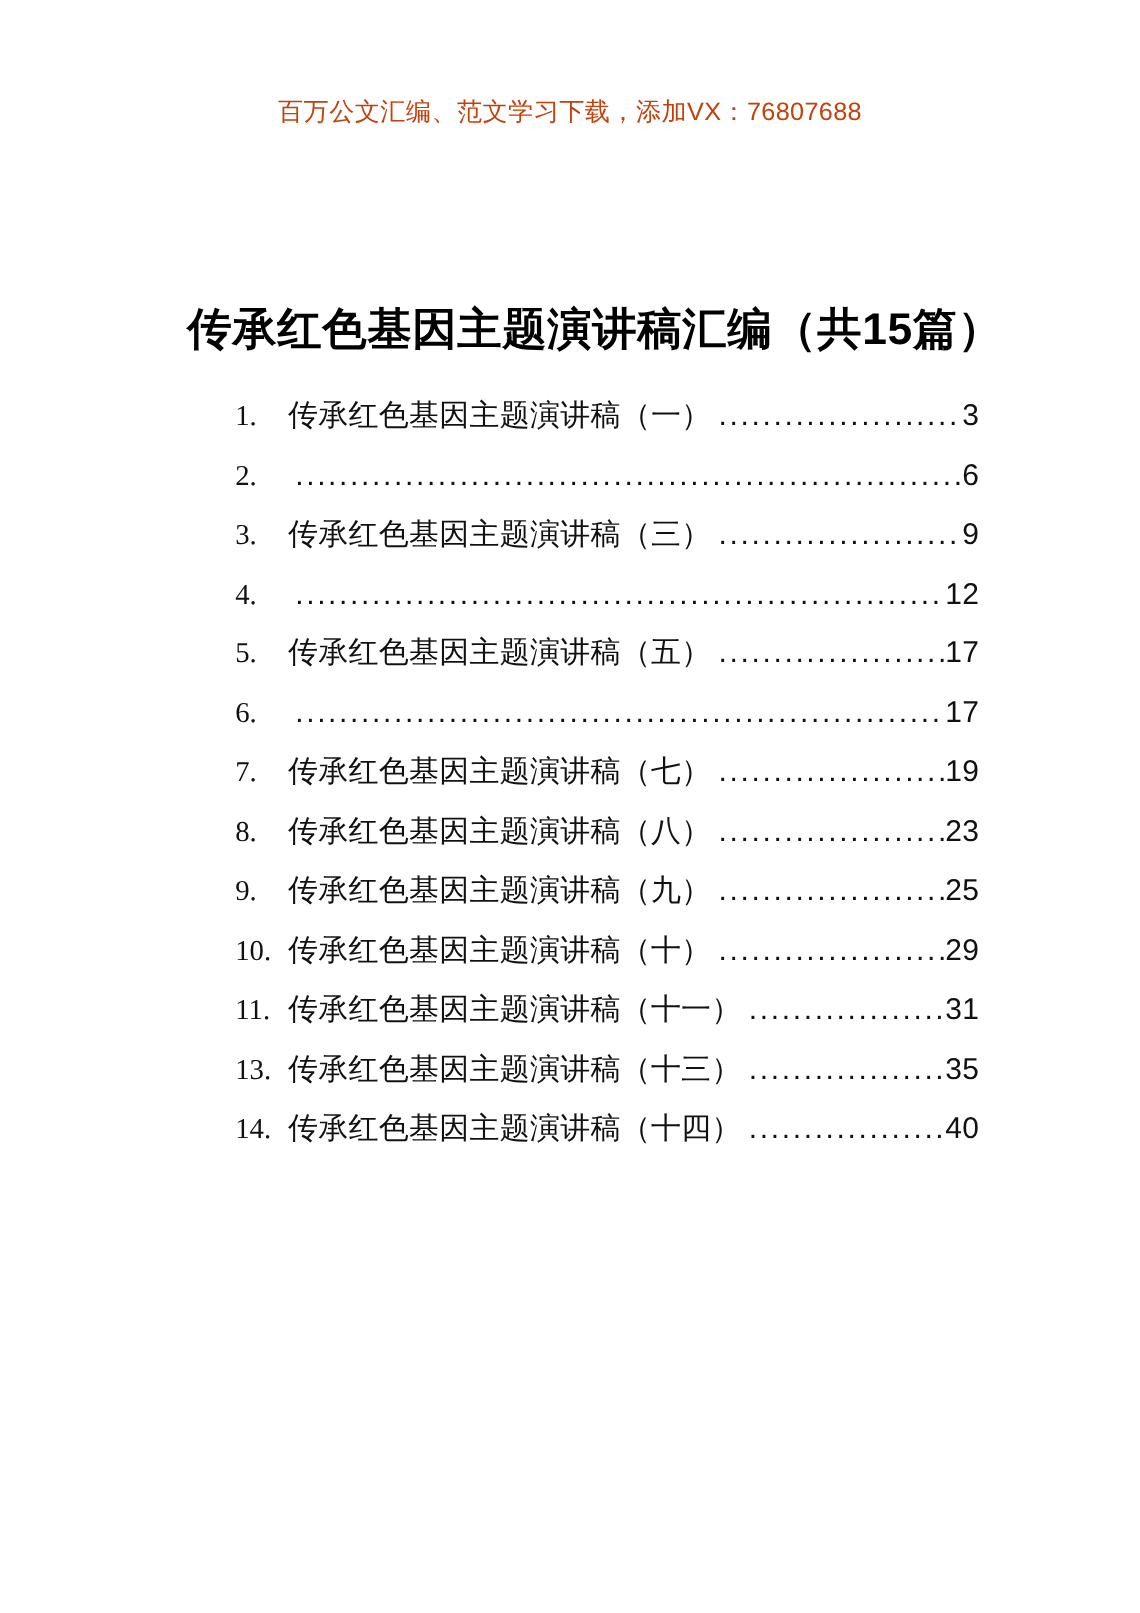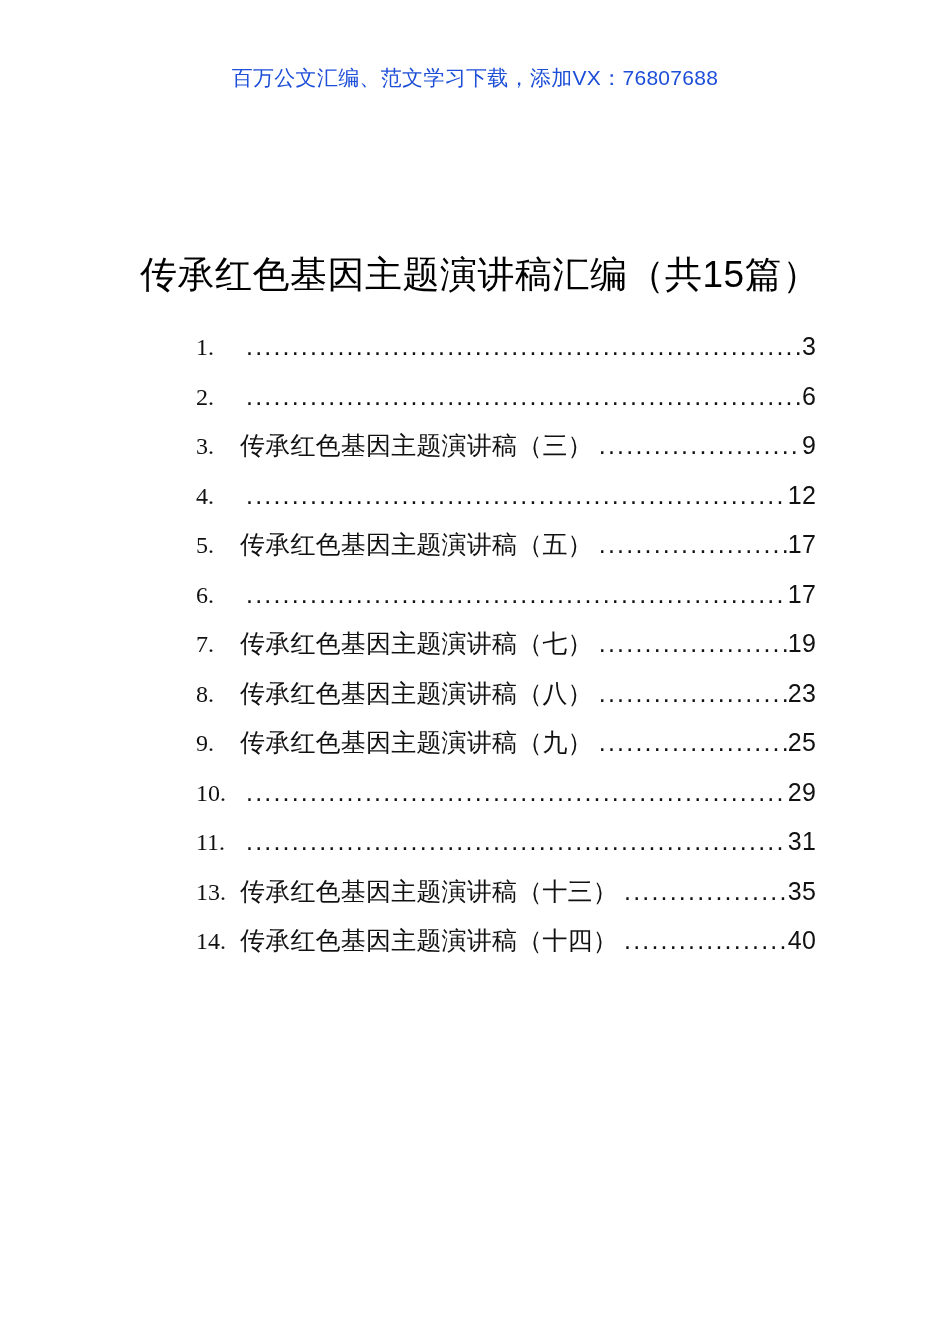--- a/index.html
+++ b/index.html
@@ -36,27 +36,27 @@
     font-size: 21px;
     line-height: 28px;
     letter-spacing: 0.3px;
     font-family: "Liberation Sans", "DejaVu Sans", sans-serif;
     white-space: nowrap;
   }
 
   
   .doc-title {
     position: absolute;
-    left: 140px;
+    left: 156px;
     top: 222px;
     width: 690px;
     color: #000000;
     font-size: 37px;
     line-height: 56px;
-    font-weight: 400;
+    font-weight: 700;
     letter-spacing: 0.5px;
     white-space: nowrap;
     font-family: "Liberation Sans", "DejaVu Sans", sans-serif;
   }
 
   
   .toc {
     position: absolute;
     left: 196px;
     top: 328px;
@@ -111,28 +111,29 @@
     text-align: right;
     font-size: 25px;
     letter-spacing: 0.2px;
   }
 </style>
 </head>
 <body>
 
 <div class="page">
 
-  <div class="promo-header" style="color: #1d4ed8;">百万公文汇编、范文学习下载，添加VX：76807688</div>
+  <div class="promo-header" style="color: #c2410c; margin-top: 16px;">百万公文汇编、范文学习下载，添加VX：76807688</div>
 
   <h1 class="doc-title">传承红色基因主题演讲稿汇编（共15篇）</h1>
 
   <div class="toc">
 
   <div class="toc-entry">
         <span class="toc-num">1.</span>
+        <span class="toc-label">传承红色基因主题演讲稿（一）</span>
         <span class="toc-leader"></span>
         <span class="toc-page">3</span>
       </div>
       <div class="toc-entry">
         <span class="toc-num">2.</span>
         <span class="toc-leader"></span>
         <span class="toc-page">6</span>
       </div>
       <div class="toc-entry">
         <span class="toc-num">3.</span>
@@ -169,25 +170,27 @@
         <span class="toc-page">23</span>
       </div>
       <div class="toc-entry">
         <span class="toc-num">9.</span>
         <span class="toc-label">传承红色基因主题演讲稿（九）</span>
         <span class="toc-leader"></span>
         <span class="toc-page">25</span>
       </div>
       <div class="toc-entry">
         <span class="toc-num">10.</span>
+        <span class="toc-label">传承红色基因主题演讲稿（十）</span>
         <span class="toc-leader"></span>
         <span class="toc-page">29</span>
       </div>
       <div class="toc-entry">
         <span class="toc-num">11.</span>
+        <span class="toc-label">传承红色基因主题演讲稿（十一）</span>
         <span class="toc-leader"></span>
         <span class="toc-page">31</span>
       </div>
       <div class="toc-entry">
         <span class="toc-num">13.</span>
         <span class="toc-label">传承红色基因主题演讲稿（十三）</span>
         <span class="toc-leader"></span>
         <span class="toc-page">35</span>
       </div>
       <div class="toc-entry">

